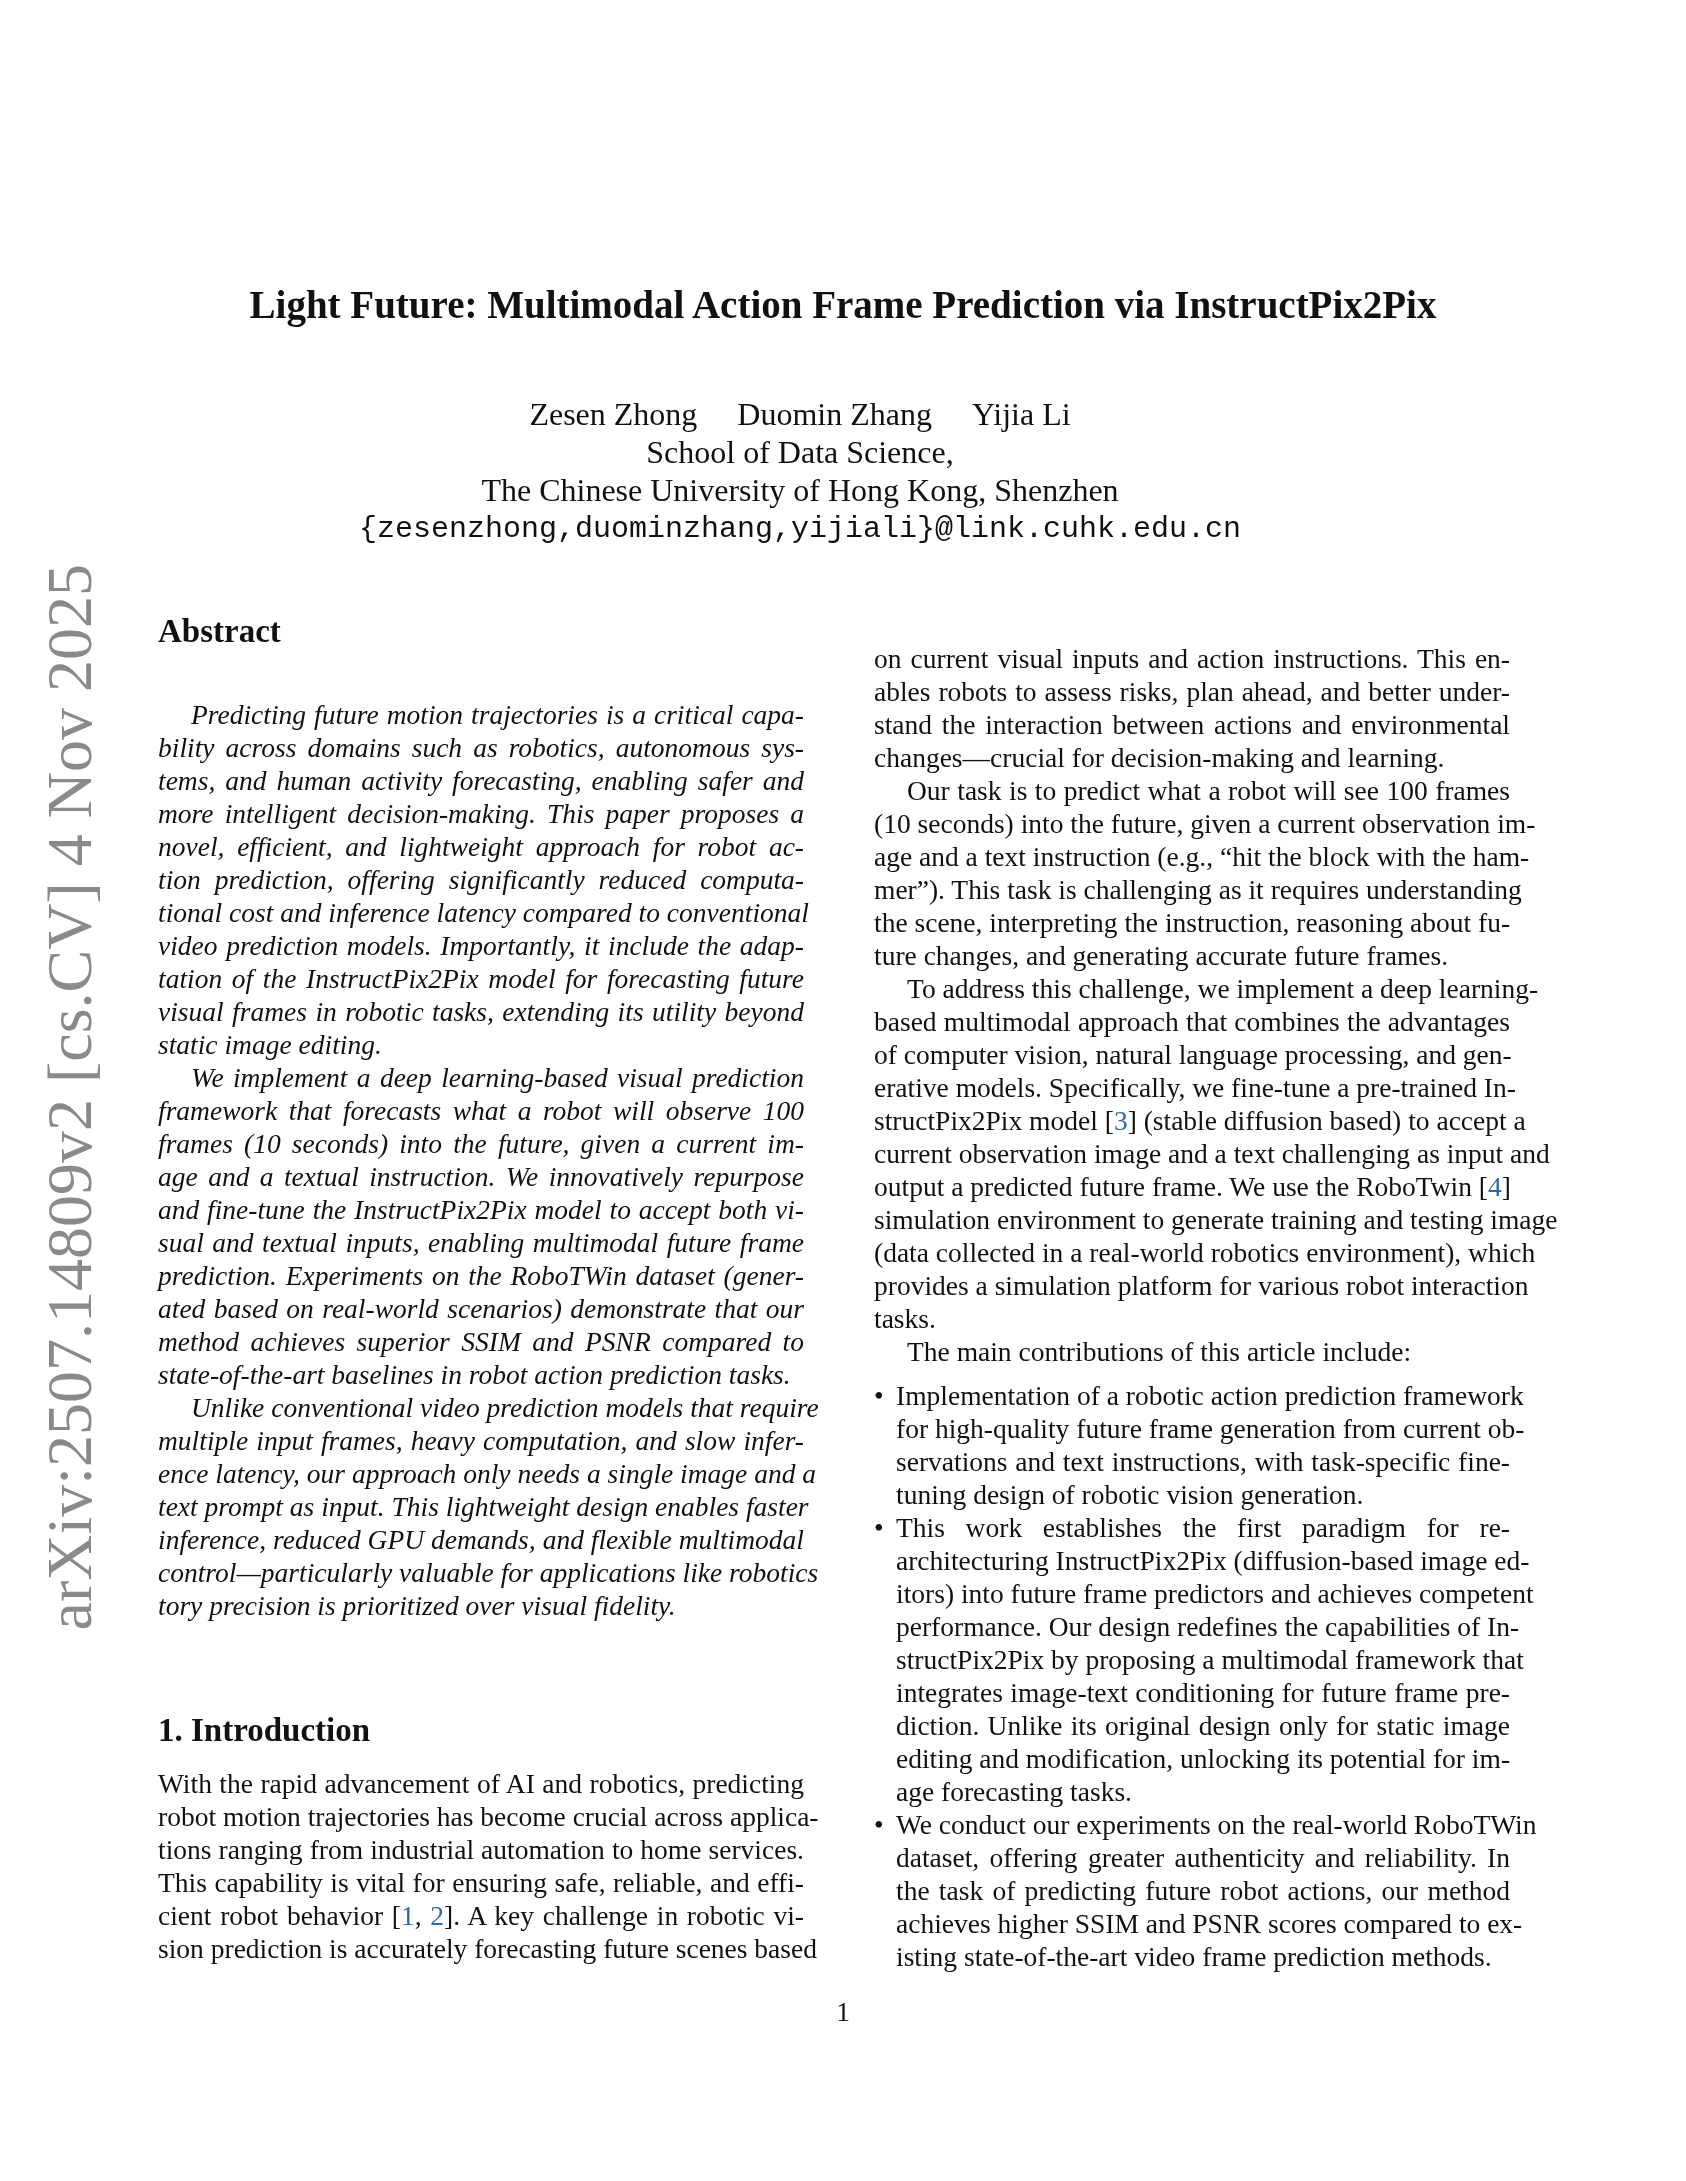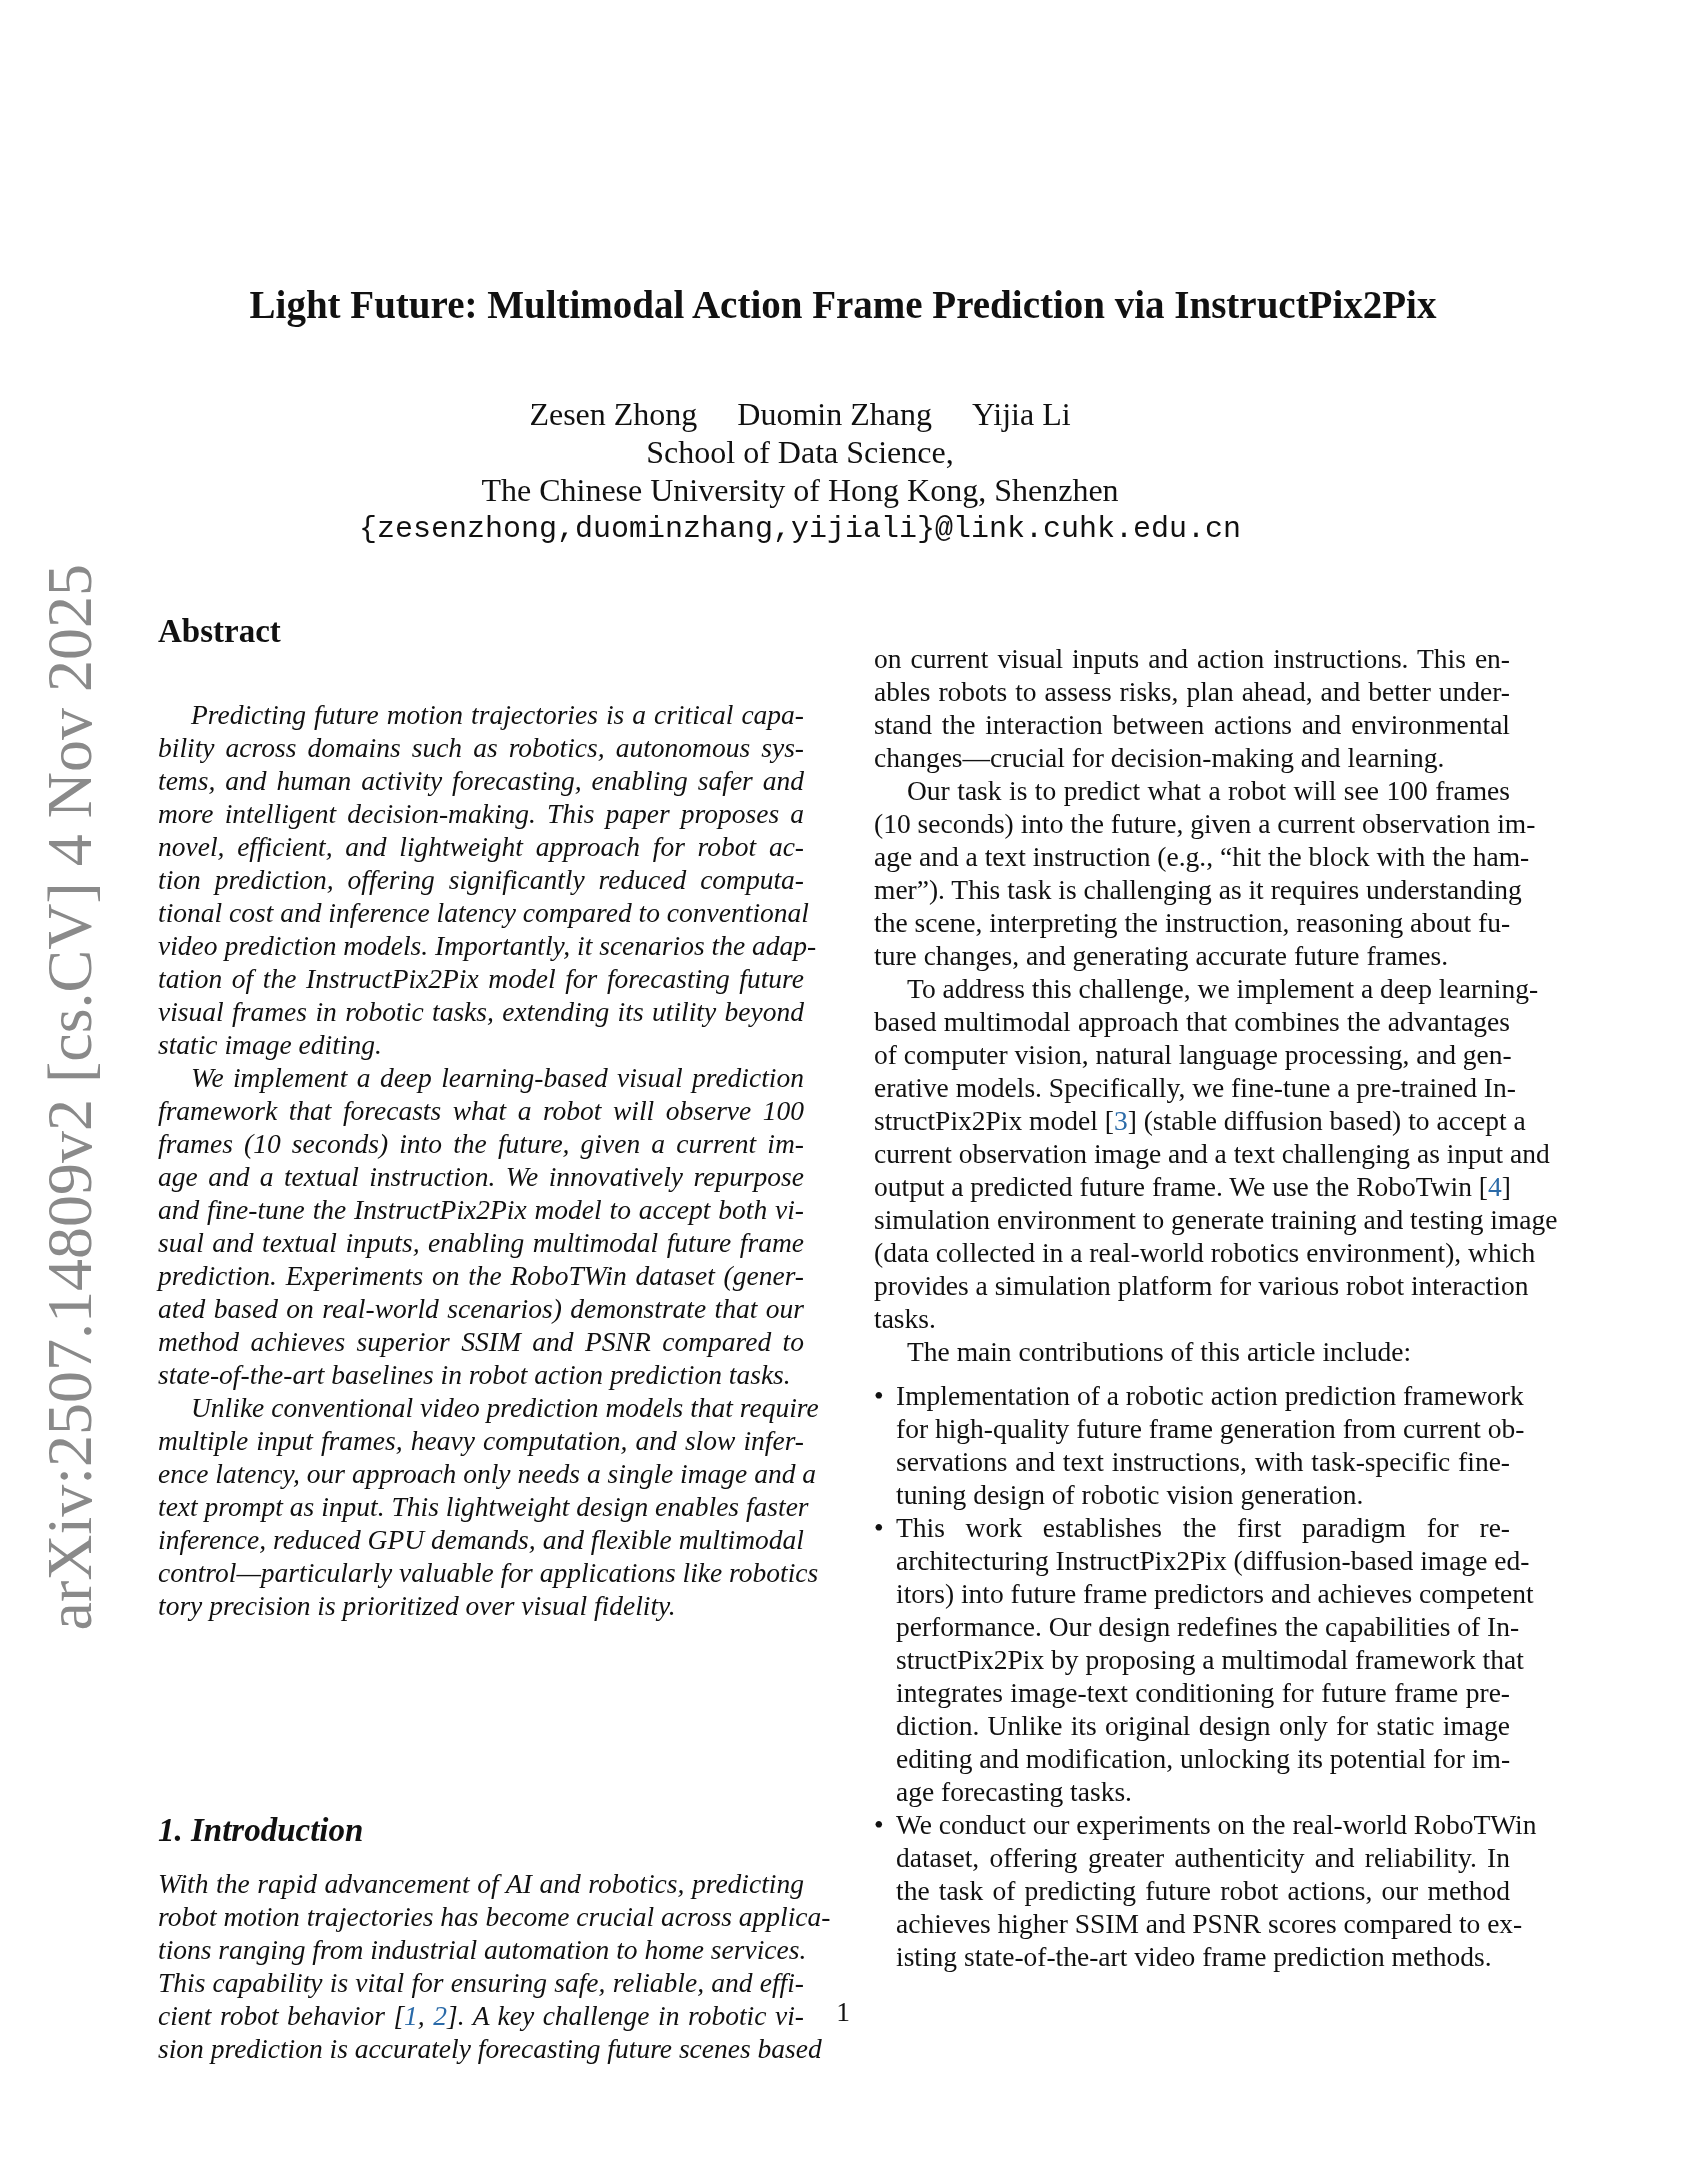--- a/index.html
+++ b/index.html
@@ -49,21 +49,21 @@
   <div class="sec-head abs-head">Abstract</div>
   <div class="italic" id="abstract-body" style="margin-top:47px;">
       <div>
         <span class="line indent">Predicting future motion trajectories is a critical capa-</span>
         <span class="line">bility across domains such as robotics, autonomous sys-</span>
         <span class="line">tems, and human activity forecasting, enabling safer and</span>
         <span class="line">more intelligent decision-making.  This paper proposes a</span>
         <span class="line">novel, efficient, and lightweight approach for robot ac-</span>
         <span class="line">tion prediction, offering significantly reduced computa-</span>
         <span class="line">tional cost and inference latency compared to conventional</span>
-        <span class="line">video prediction models. Importantly, it scenarios the adap-</span>
+        <span class="line">video prediction models. Importantly, it include the adap-</span>
         <span class="line">tation of the InstructPix2Pix model for forecasting future</span>
         <span class="line">visual frames in robotic tasks, extending its utility beyond</span>
         <span class="line last">static image editing.</span>
       </div>
       <div>
         <span class="line indent">We implement a deep learning-based visual prediction</span>
         <span class="line">framework that forecasts what a robot will observe 100</span>
         <span class="line">frames (10 seconds) into the future, given a current im-</span>
         <span class="line">age and a textual instruction.  We innovatively repurpose</span>
         <span class="line">and fine-tune the InstructPix2Pix model to accept both vi-</span>
@@ -78,21 +78,21 @@
         <span class="line">multiple input frames, heavy computation, and slow infer-</span>
         <span class="line">ence latency, our approach only needs a single image and a</span>
         <span class="line">text prompt as input. This lightweight design enables faster</span>
         <span class="line">inference, reduced GPU demands, and flexible multimodal</span>
         <span class="line">control—particularly valuable for applications like robotics</span>
         <span class="line last">tory precision is prioritized over visual fidelity.</span>
       </div>
     </div>
 </div>
 
-<div class="col col-left" style="top:1810px;font-style:italic;">
+<div class="col col-left" style="top:1710px;">
   <div class="sec-head">1. Introduction</div>
   <div id="intro-left" style="margin-top:17.4px;">
       <div>
         <span class="line">With the rapid advancement of AI and robotics, predicting</span>
         <span class="line">robot motion trajectories has become crucial across applica-</span>
         <span class="line">tions ranging from industrial automation to home services.</span>
         <span class="line">This capability is vital for ensuring safe, reliable, and effi-</span>
         <span class="line">cient robot behavior [<span class="cite" style="color: rgb(42, 106, 168);">1</span>, <span class="cite" style="color: rgb(42, 106, 168);">2</span>].  A key challenge in robotic vi-</span>
         <span class="line">sion prediction is accurately forecasting future scenes based</span>
       </div>

